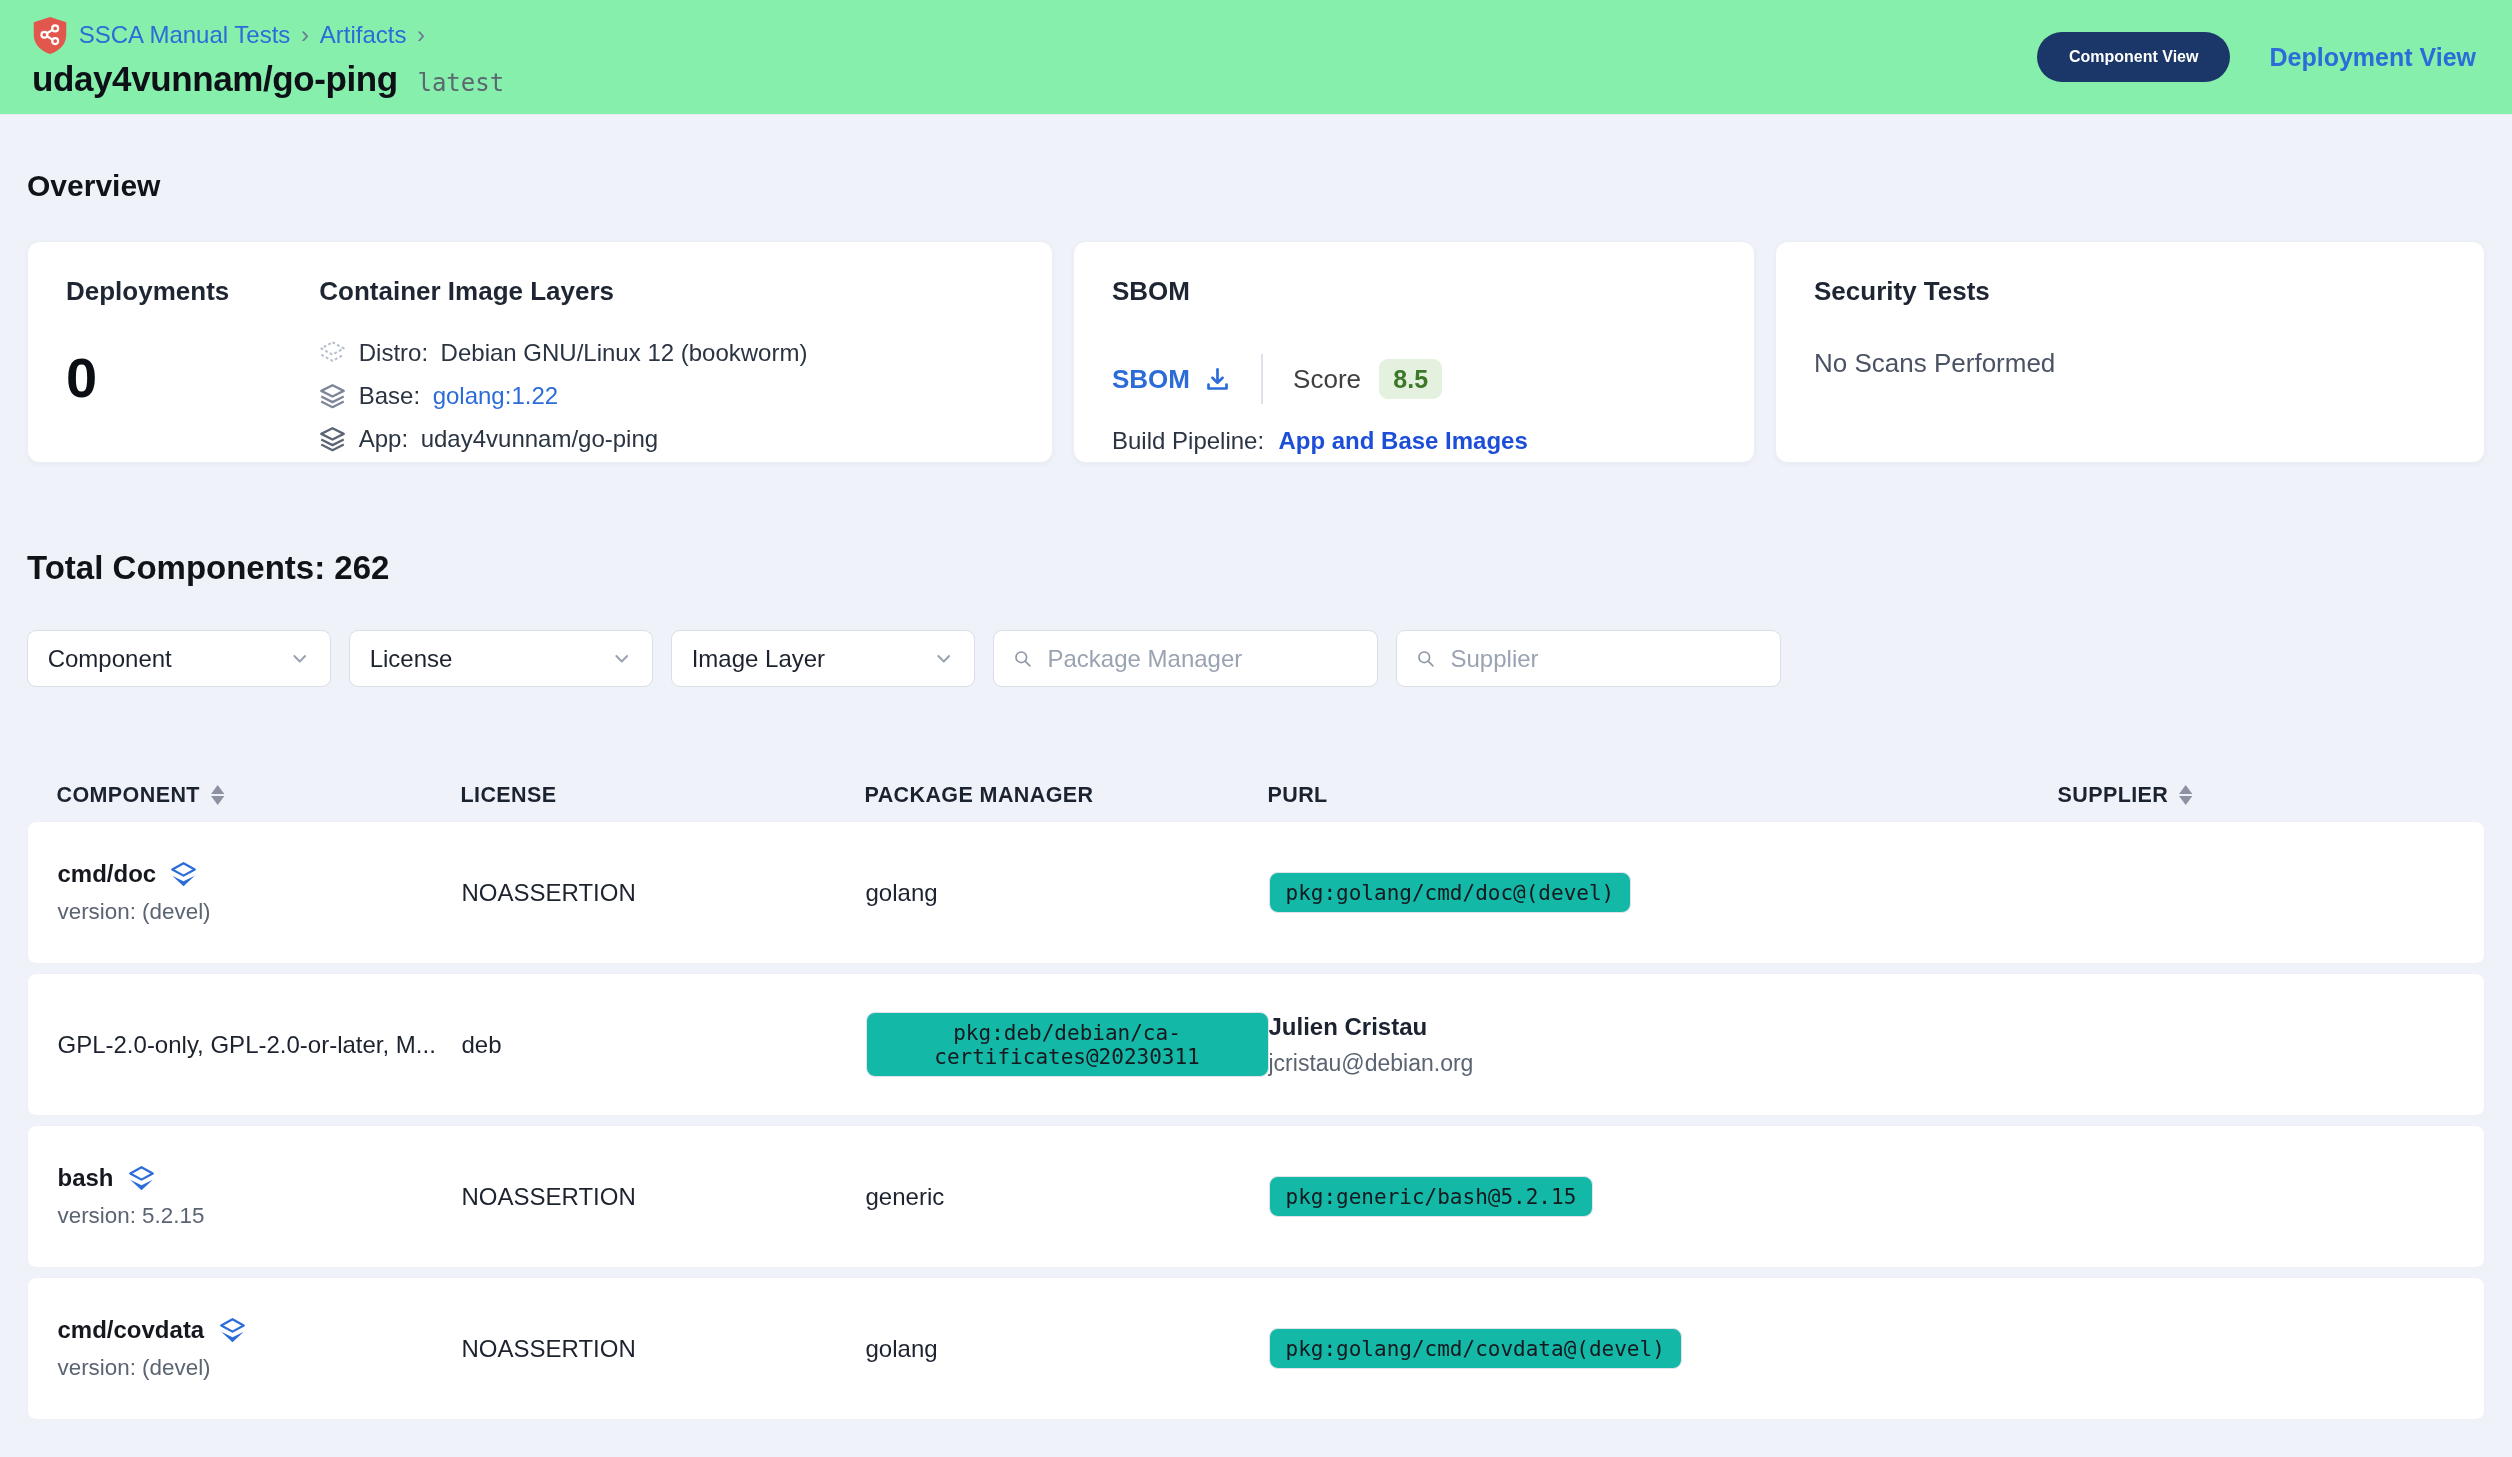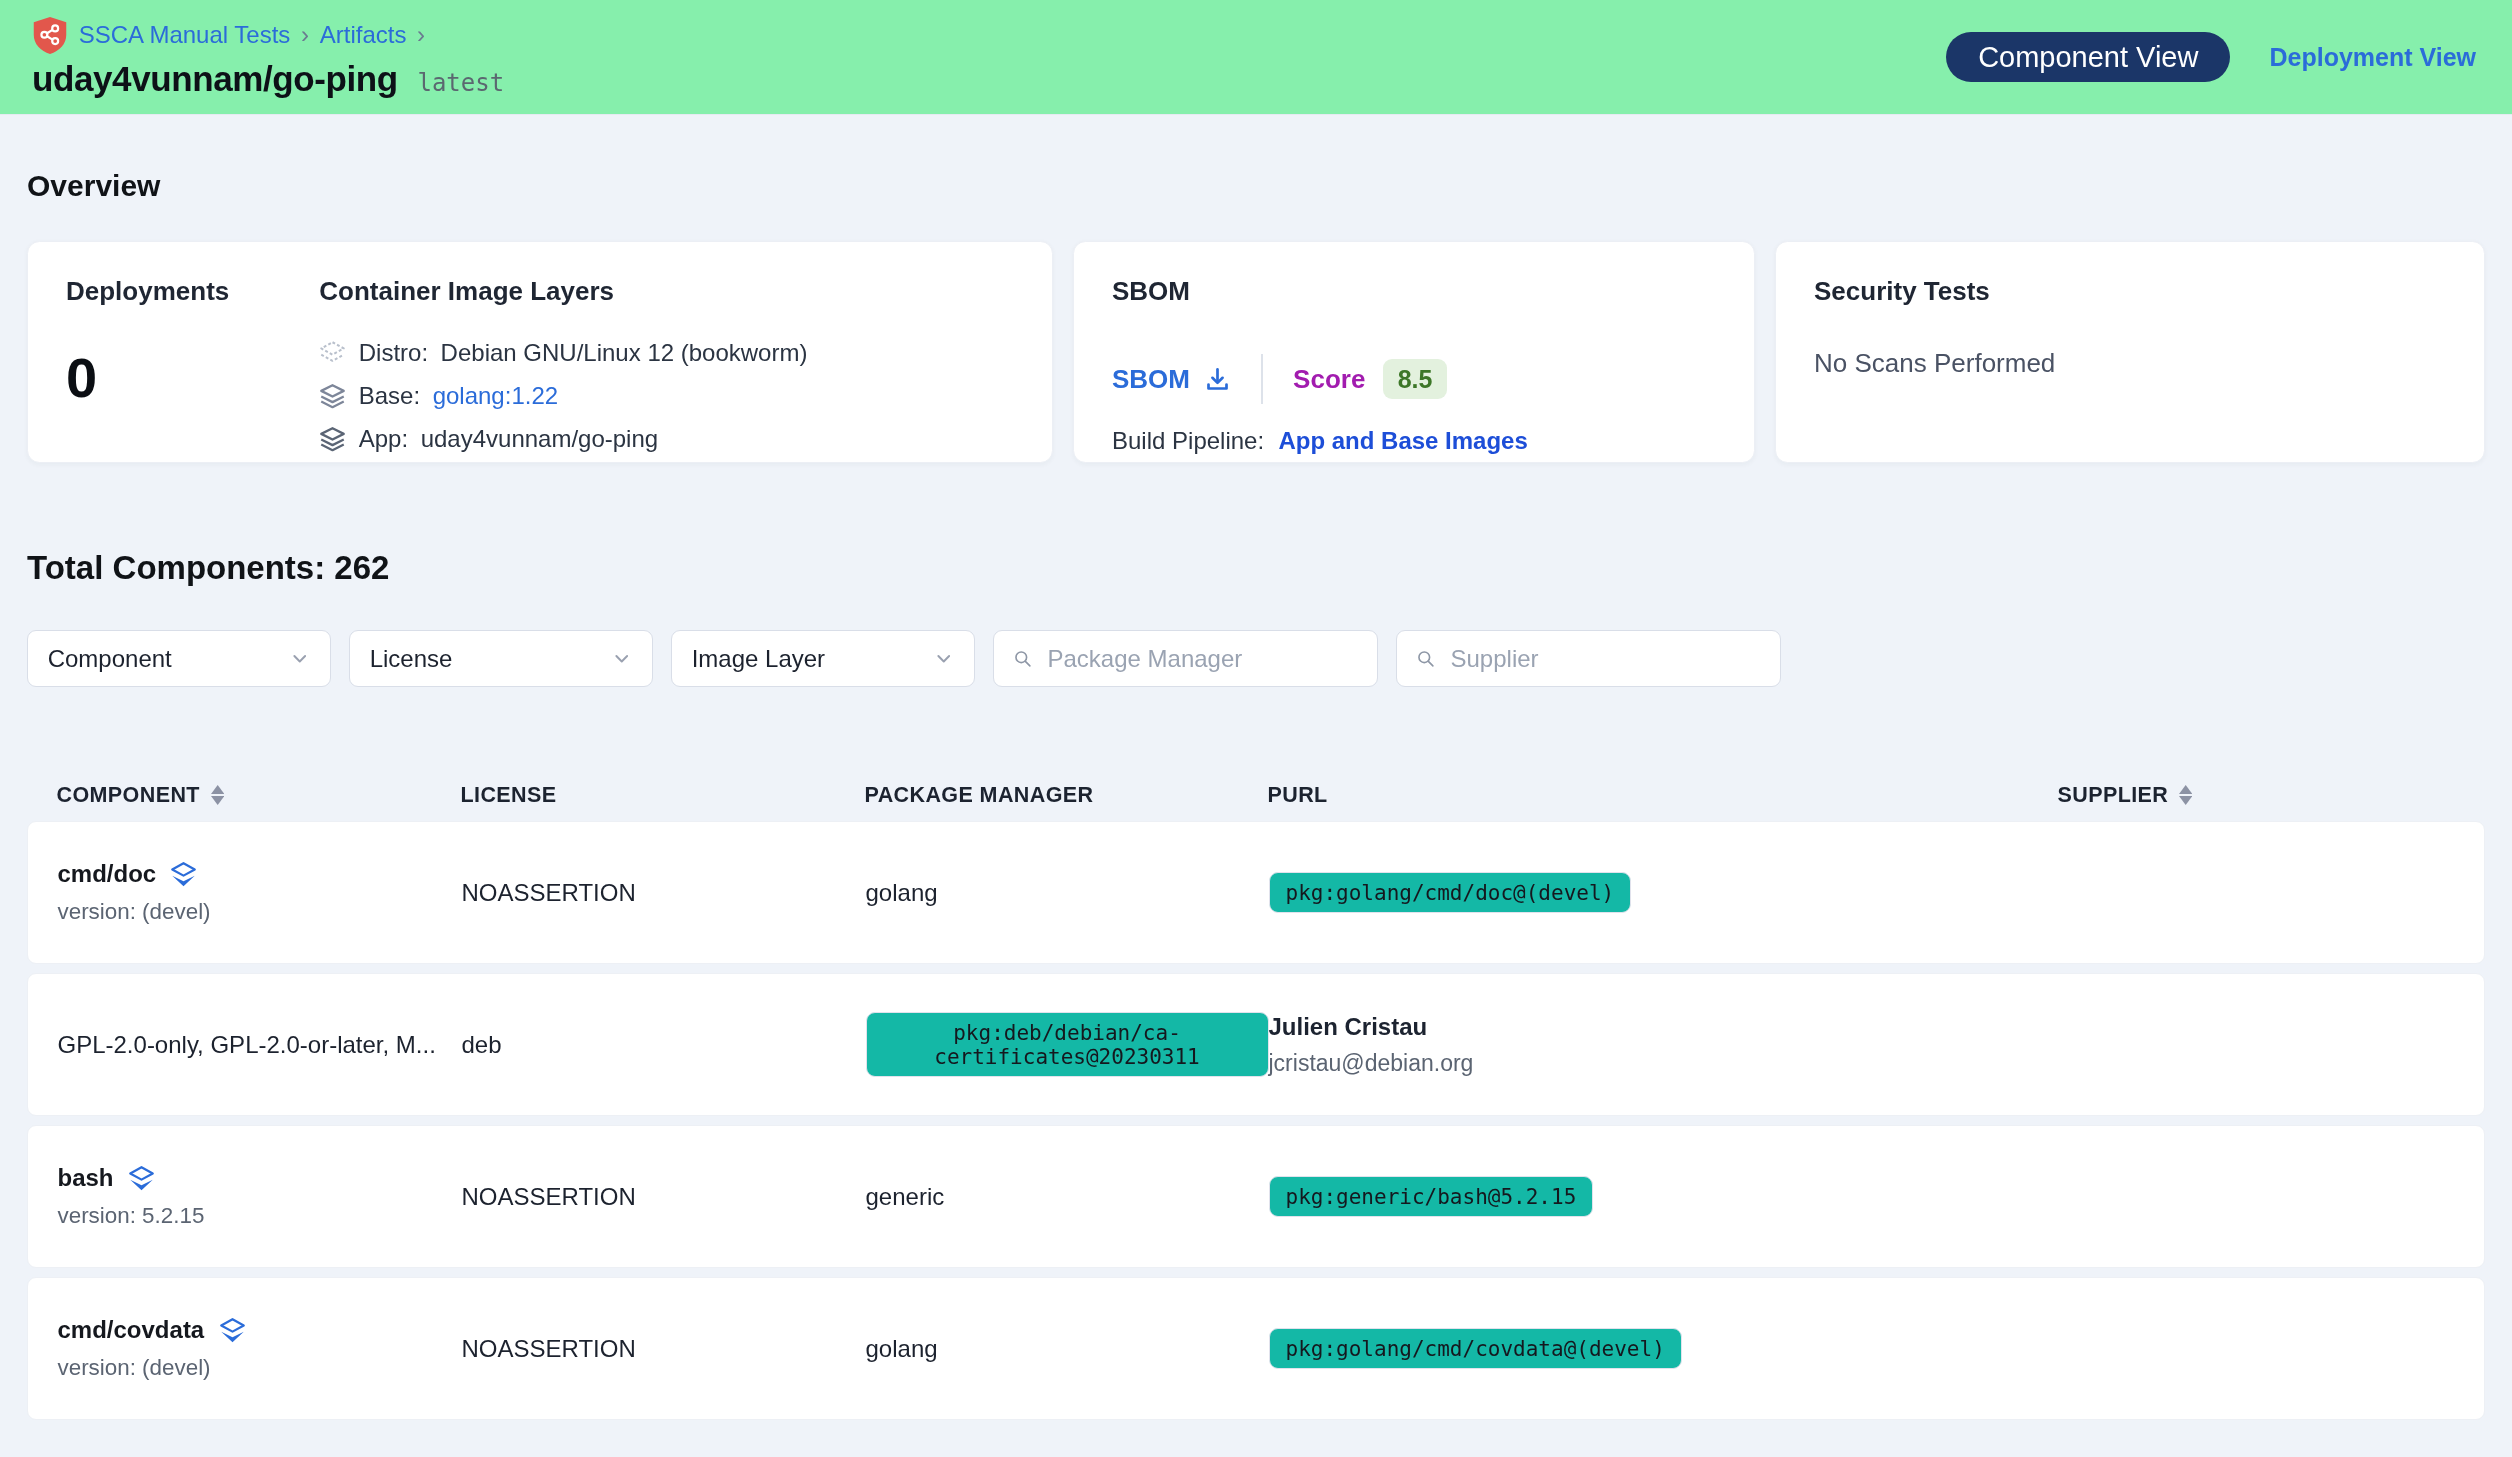--- a/index.html
+++ b/index.html
@@ -17,21 +17,21 @@
   }
   .crumb-row { display:flex; align-items:center; gap:10.7px; height:38px; }
   .crumb-link { color:#2b6cd9; font-size:24px; text-decoration:none; cursor:pointer; }
   .crumb-sep { color:#6b7a90; font-size:24px; }
   .title-row { display:flex; align-items:baseline; gap:19.7px; margin-top:5.4px; }
   .page-title { font-size:35px; font-weight:700; color:#0d1117; letter-spacing:-0.4px; }
   .ver-tag { font-family:"DejaVu Sans Mono", monospace; font-size:24px; color:#5b6770; }
   .view-toggle { position:absolute; top:32px; right:36px; display:flex; align-items:center; gap:39px; }
   .pill-btn {
     background:#1b3668; color:#ffffff; border:none; border-radius:27px;
-    height:50px; padding:0 32px; font-size:29px; font-weight:400; cursor:pointer;
+    height:50px; padding:0 32px; font-size:16px; font-weight:700; cursor:pointer;
     font-family:"Liberation Sans", sans-serif;
   }
   .link-btn {
     background:none; border:none; color:#2b6cd9; font-size:25px; font-weight:700;
     cursor:pointer; font-family:"Liberation Sans", sans-serif;
   }
 
   
   main { padding:0 27px; }
   .section-h { font-size:30px; font-weight:700; color:#101317; }
@@ -54,21 +54,21 @@
   .ic { width:27px; height:27px; flex:0 0 auto; }
   .ic-distro { color:#b9c0cc; }
   .ic-base { color:#7d8699; }
   .ic-app { color:#5b6575; }
   .layer-link { color:#2b6cd9; cursor:pointer; }
 
   .sbom-actions { display:flex; align-items:center; margin-top:47px; height:50px; }
   .sbom-link { display:flex; align-items:center; gap:14.3px; color:#2b6cd9; font-size:26px; font-weight:700; cursor:pointer; }
   .vdivider { width:1.8px; height:50px; background:#dde2ea; margin:0 30px; }
   .score-wrap { display:flex; align-items:center; gap:18px; }
-  .score-label { color:#a21caf; font-size:26px; font-weight:700; cursor:pointer; }
+  .score-label { color:#404040; font-size:26px; font-weight:400; cursor:pointer; }
   .score-badge {
     background:#e3f1de; color:#3d7728; font-size:25px; font-weight:700;
     padding:5.4px 14.3px; border-radius:9px;
   }
   .pipeline-row { margin-top:23px; font-size:24px; color:#2b3442; display:flex; gap:14.3px; align-items:center; }
   .pipeline-link { color:#1d4ed8; font-weight:700; cursor:pointer; }
 
   .no-scans { margin-top:41px; font-size:26px; color:#4a5264; }
 
   .total-h { margin-top:86px; font-size:33px; }

